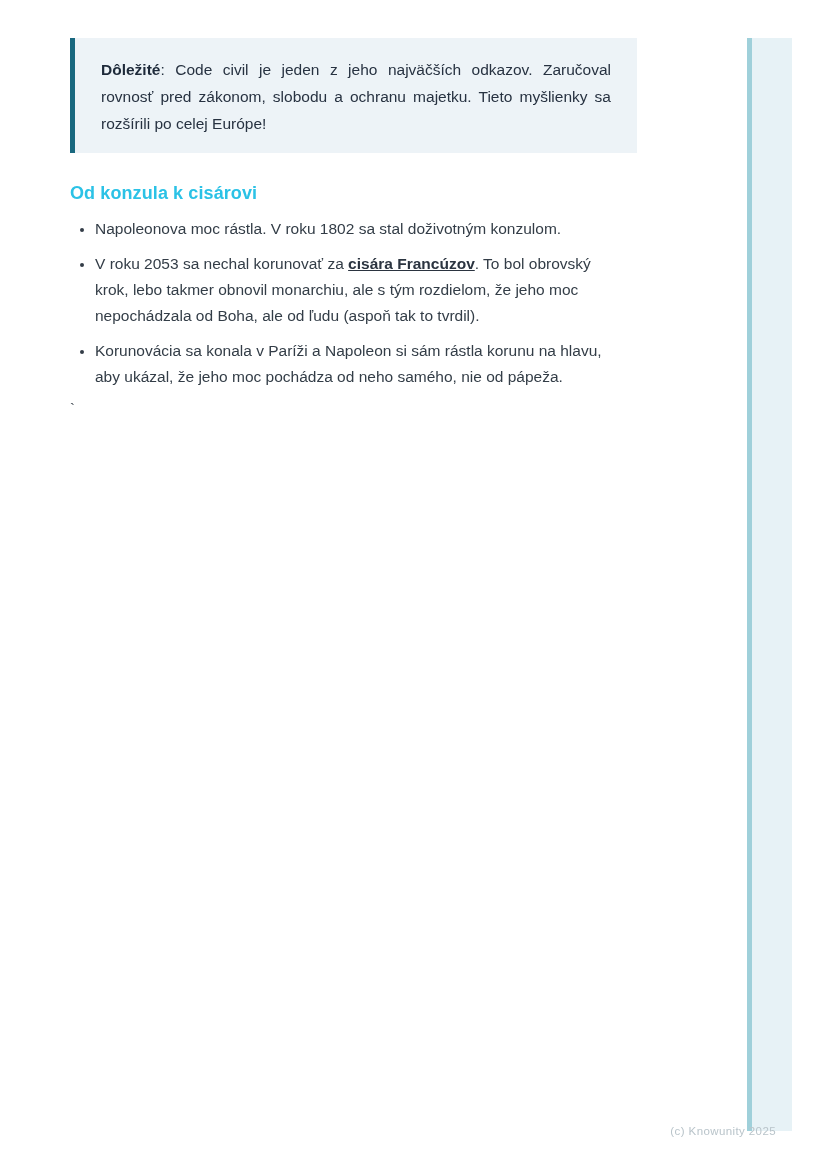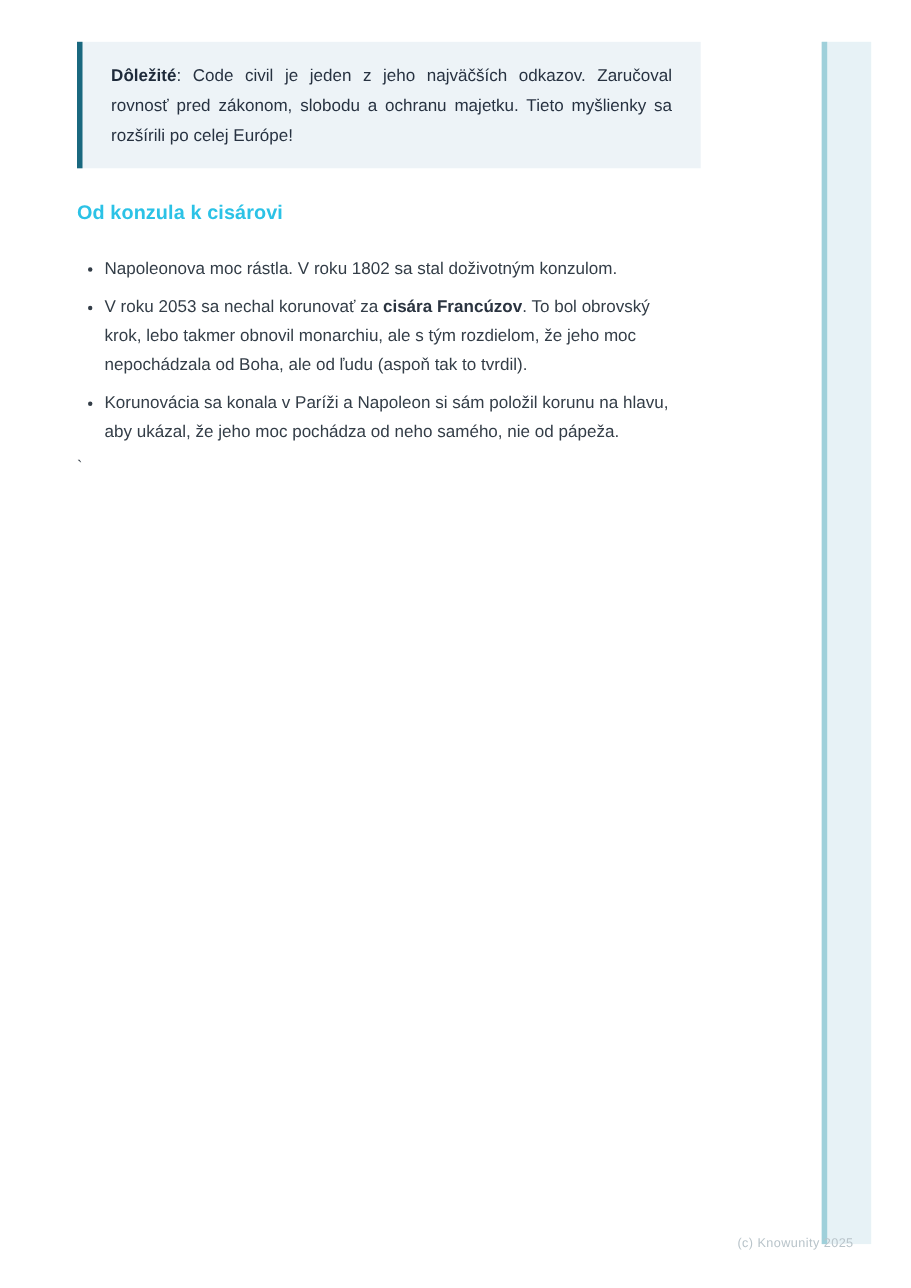--- a/index.html
+++ b/index.html
@@ -36,33 +36,33 @@
   }
   .callout-text strong { font-weight: 700; color: #1e2a3a; }
   h2.section-heading {
     margin-top: 30px;
     font-size: 18px;
     font-weight: 700;
     color: #2bc2e6;
     letter-spacing: 0.1px;
   }
   ul.bullet-list {
-    margin-top: 28px;
+    margin-top: 12px;
     padding-left: 25px;
     list-style: disc outside;
   }
   ul.bullet-list li {
     font-size: 15.5px;
     line-height: 26px;
     max-width: 530px;
     margin-bottom: 9px;
     color: #333d47;
   }
   ul.bullet-list li::marker { color: #333d47; font-size: 13px; }
-  ul.bullet-list li strong { font-weight: 700; color: #2b3440; }
+  ul.bullet-list li strong { font-weight: 700; color: #2b3440; text-decoration: underline; }
   .stray-mark {
     margin-top: 10px;
     font-size: 15px;
     color: #3a434c;
   }
   .right-bar {
     position: absolute;
     left: 747px;
     top: 38px;
     width: 45px;
@@ -90,21 +90,21 @@
 
     <div class="callout" style="border-left-color: rgb(25, 104, 127); background: rgb(237, 243, 247);">
       <p class="callout-text"><strong>Dôležité</strong><span>: </span><span>Code civil je jeden z jeho najväčších odkazov. Zaručoval rovnosť pred zákonom, slobodu a ochranu majetku. Tieto myšlienky sa rozšírili po celej Európe!</span></p>
     </div>
 
     <h2 class="section-heading" style="color: rgb(43, 194, 230);">Od konzula k cisárovi</h2>
 
     <ul class="bullet-list" id="bullet-list">
         <li><span>Napoleonova moc rástla. V roku 1802 sa stal doživotným konzulom.</span></li>
         <li><span>V roku 2053 sa nechal korunovať za </span><strong>cisára Francúzov</strong><span>. To bol obrovský krok, lebo takmer obnovil monarchiu, ale s tým rozdielom, že jeho moc nepochádzala od Boha, ale od ľudu (aspoň tak to tvrdil).</span></li>
-        <li><span>Korunovácia sa konala v Paríži a Napoleon si sám položil korunu na hlavu, aby ukázal, že jeho moc pochádza od neho samého, nie od pápeža.</span></li>
+        <li><span>Korunovácia sa konala v Paríži a Napoleon si sám rástla korunu na hlavu, aby ukázal, že jeho moc pochádza od neho samého, nie od pápeža.</span></li>
       </ul>
 
     <div class="stray-mark">`</div>
 
   </div>
 
   <div class="footer-copyright" style="color: rgb(185, 196, 202);">(c) Knowunity 2025</div>
 
 </div>
 

